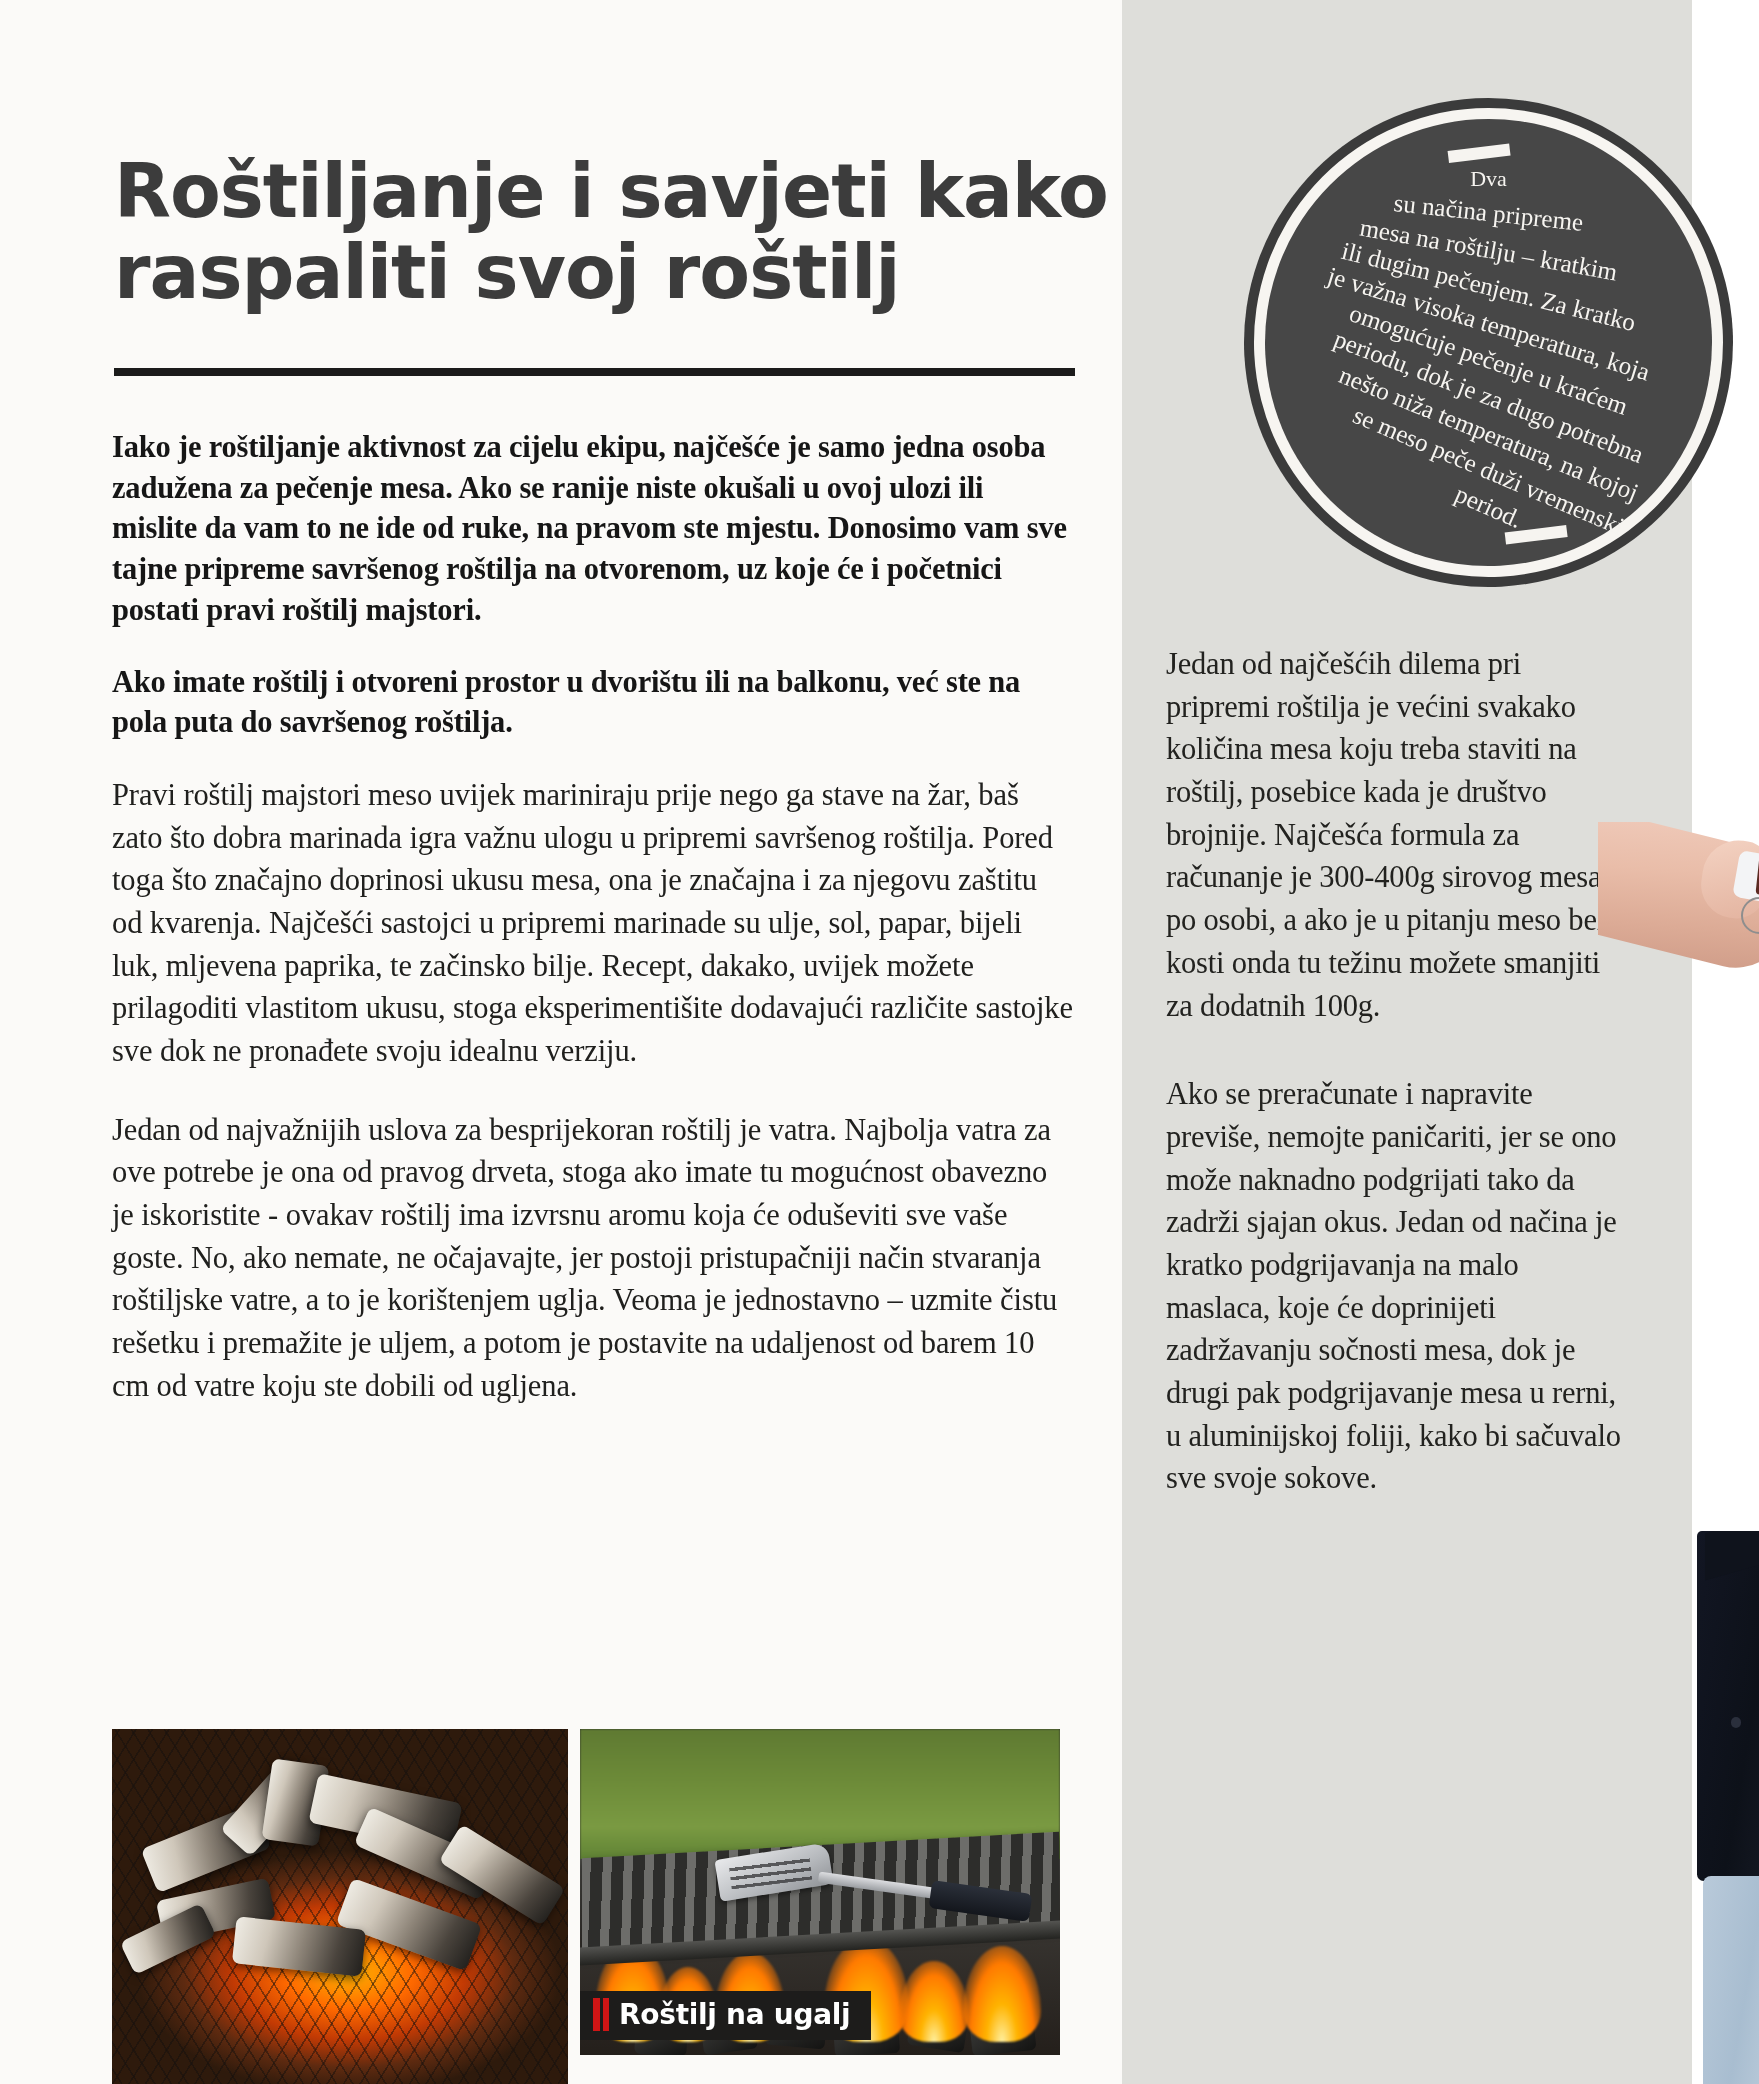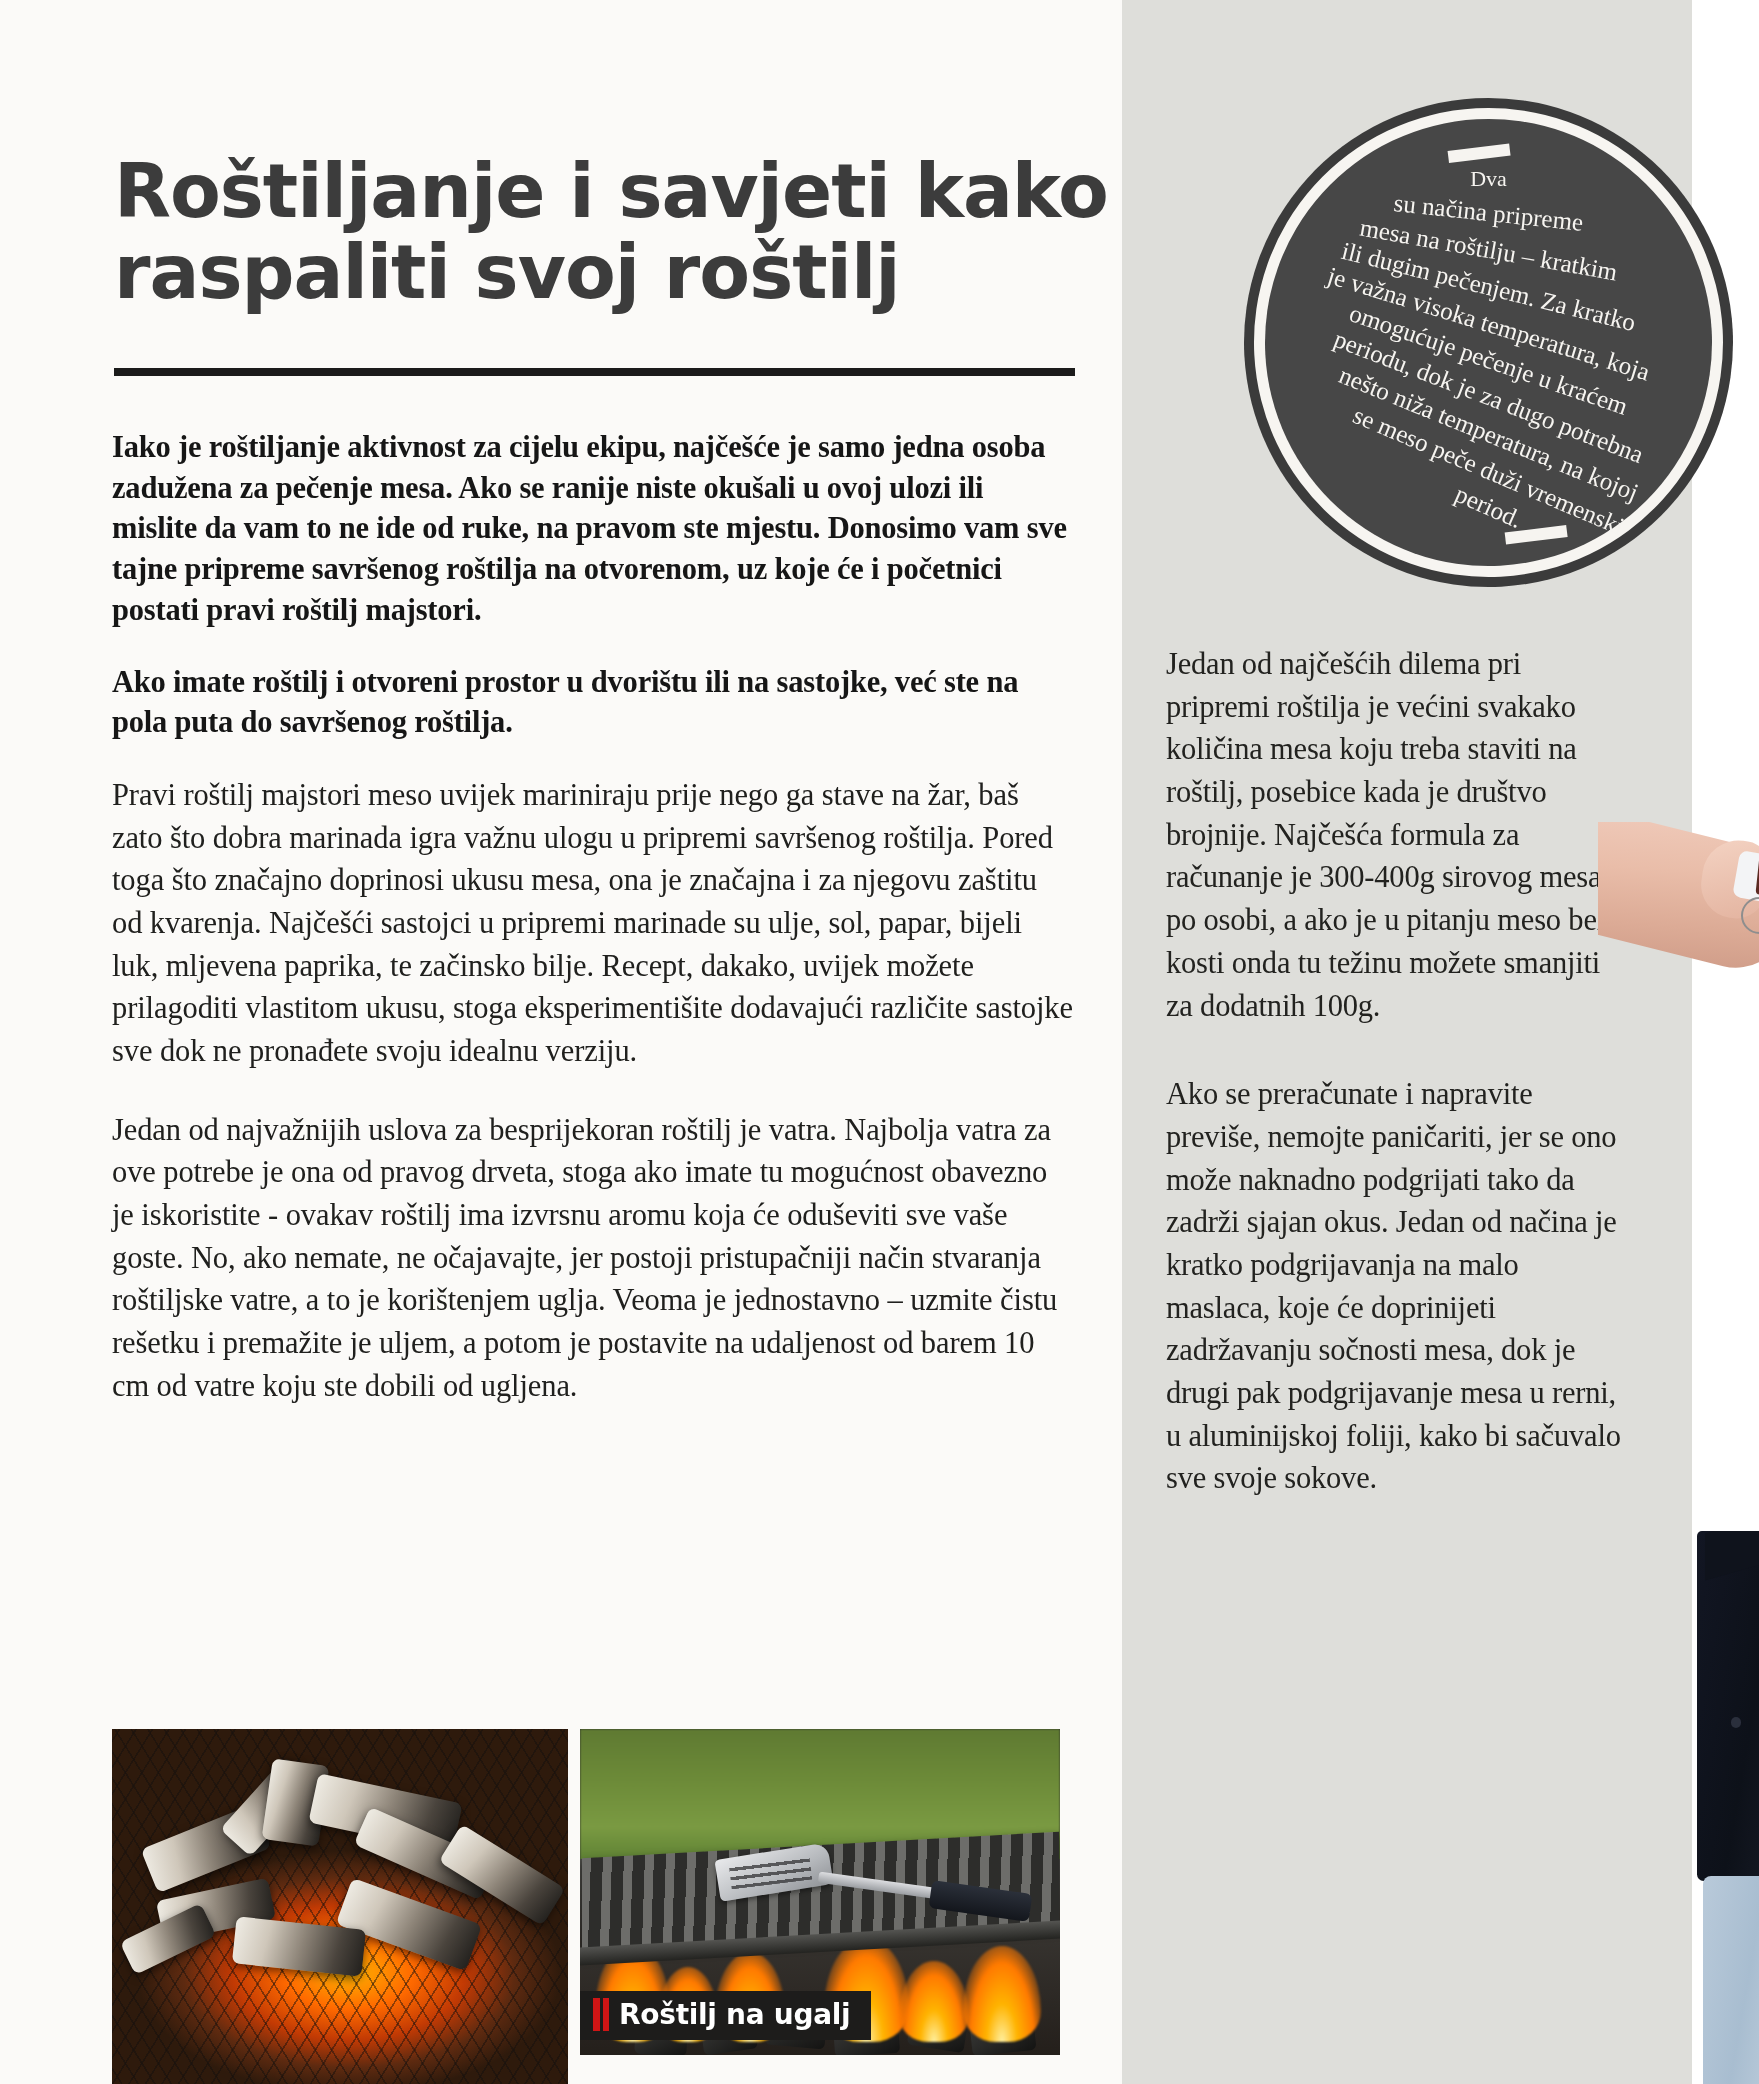--- a/index.html
+++ b/index.html
@@ -438,21 +438,21 @@
 
   <div class="right-panel-edge"></div>
   <div class="right-panel"></div>
   <div class="far-right-white"></div>
 
   <h1 class="headline">Roštiljanje i savjeti kako raspaliti svoj roštilj</h1>
   <div class="rule"></div>
 
   <div class="left-col">
     <p class="lead">Iako je roštiljanje aktivnost za cijelu ekipu, najčešće je samo jedna osoba zadužena za pečenje mesa. Ako se ranije niste okušali u ovoj ulozi ili mislite da vam to ne ide od ruke, na pravom ste mjestu. Donosimo vam sve tajne pripreme savršenog roštilja na otvorenom, uz koje će i početnici postati pravi roštilj majstori.</p>
-    <p class="lead">Ako imate roštilj i otvoreni prostor u dvorištu ili na sastojke, već ste na pola puta do savršenog roštilja.</p>
+    <p class="lead">Ako imate roštilj i otvoreni prostor u dvorištu ili na balkonu, već ste na pola puta do savršenog roštilja.</p>
     <p class="body-p">Pravi roštilj majstori meso uvijek mariniraju prije nego ga stave na žar, baš zato što dobra marinada igra važnu ulogu u pripremi savršenog roštilja. Pored toga što značajno doprinosi ukusu mesa, ona je značajna i za njegovu zaštitu od kvarenja. Najčešći sastojci u pripremi marinade su ulje, sol, papar, bijeli luk, mljevena paprika, te začinsko bilje. Recept, dakako, uvijek možete prilagoditi vlastitom ukusu, stoga eksperimentišite dodavajući različite sastojke sve dok ne pronađete svoju idealnu verziju.</p>
     <p class="body-p">Jedan od najvažnijih uslova za besprijekoran roštilj je vatra. Najbolja vatra za ove potrebe je ona od pravog drveta, stoga ako imate tu mogućnost obavezno je iskoristite - ovakav roštilj ima izvrsnu aromu koja će oduševiti sve vaše goste. No, ako nemate, ne očajavajte, jer postoji pristupačniji način stvaranja roštiljske vatre, a to je korištenjem uglja. Veoma je jednostavno – uzmite čistu rešetku i premažite je uljem, a potom je postavite na udaljenost od barem 10 cm od vatre koju ste dobili od ugljena.</p>
   </div>
 
   <div class="badge-wrap">
     <div class="badge-outer"></div>
     <div class="badge-ring"></div>
     <div class="badge-face">
       <div class="badge-dash top"></div>
       <div class="badge-dash bottom"></div>

